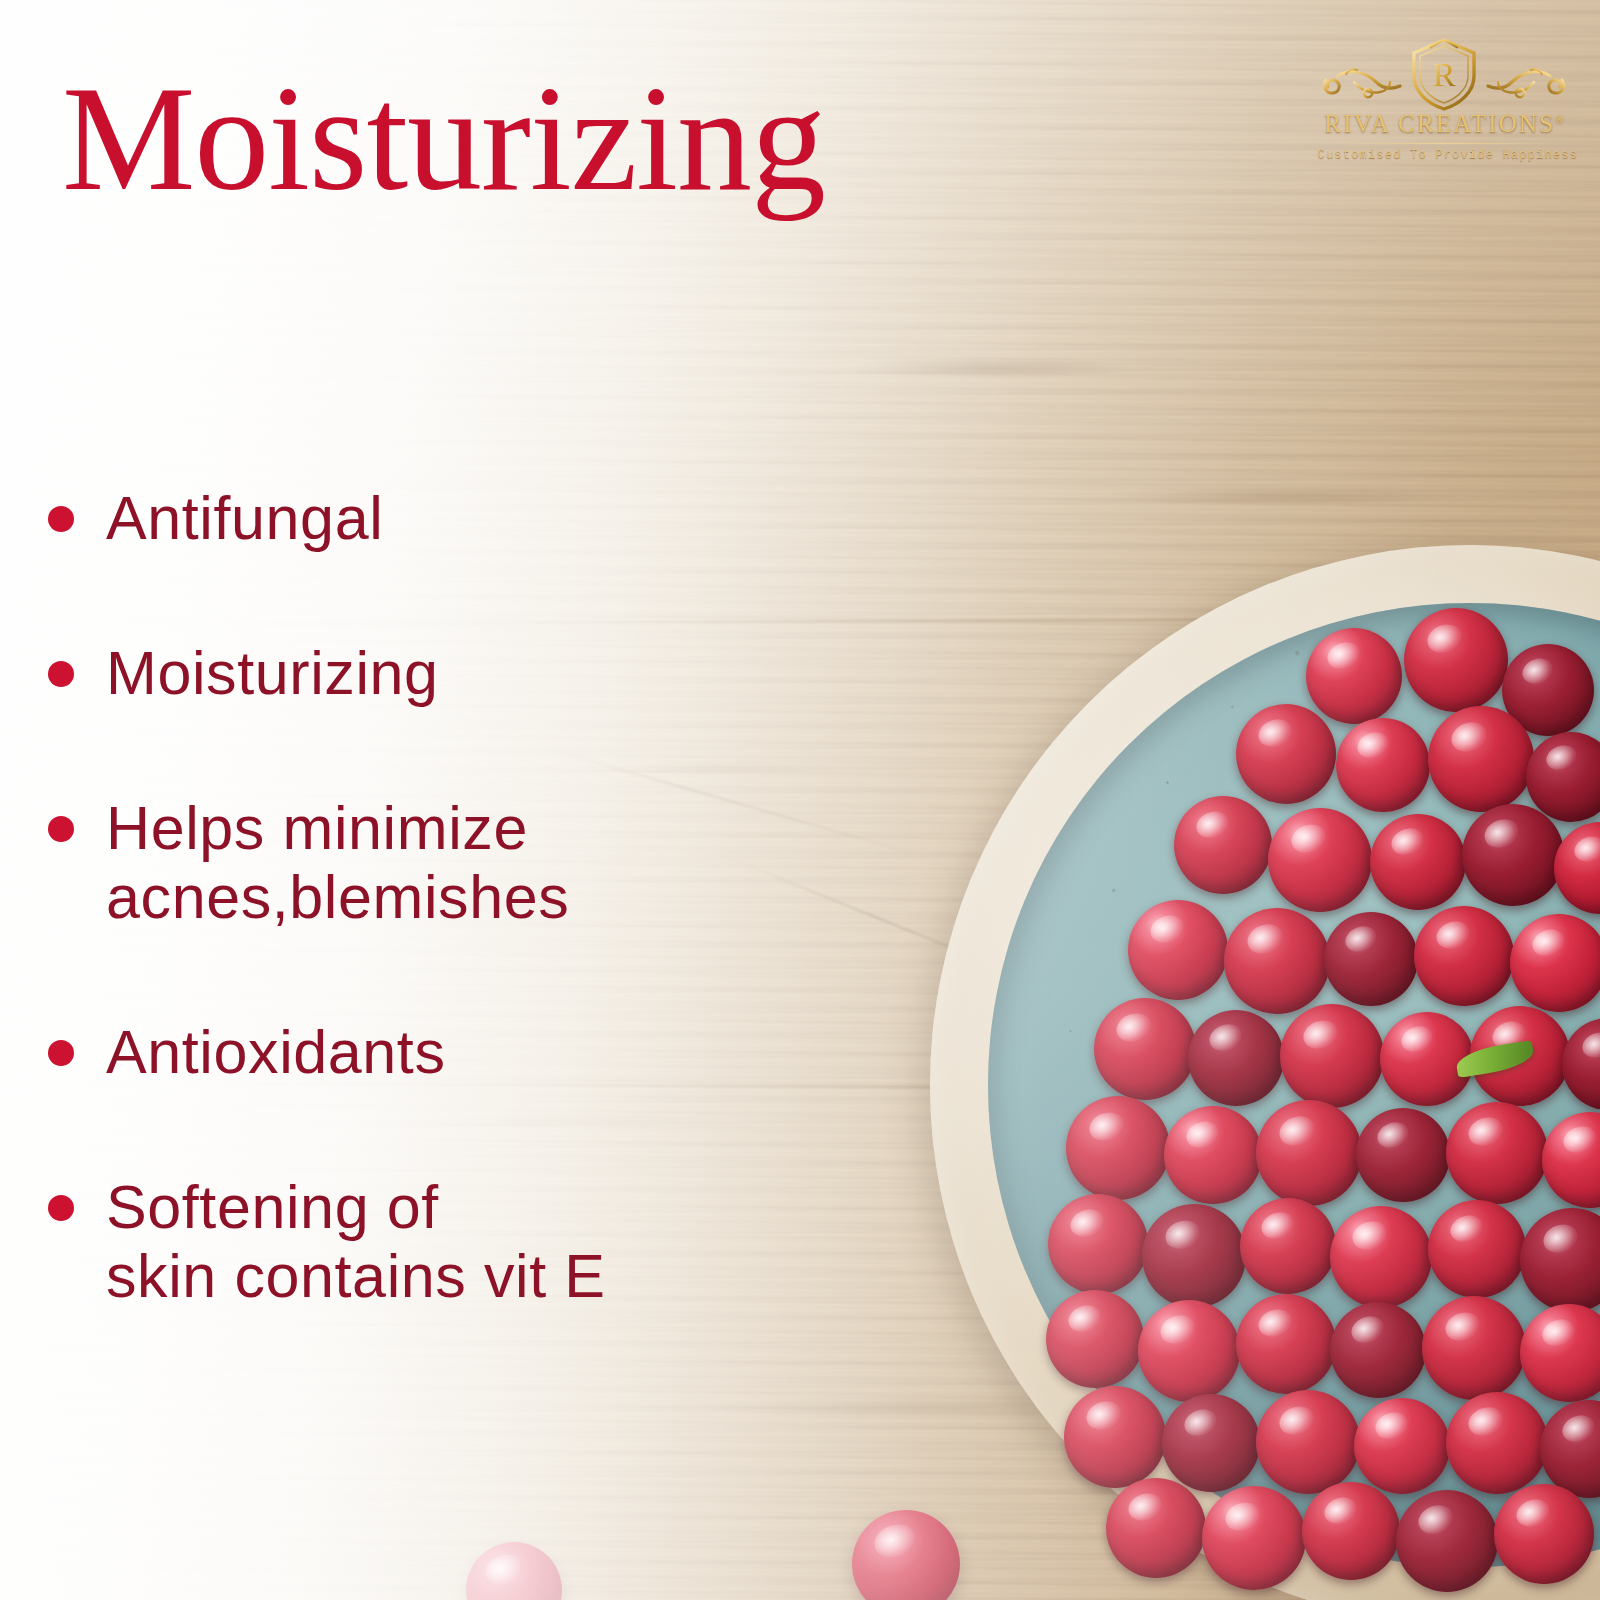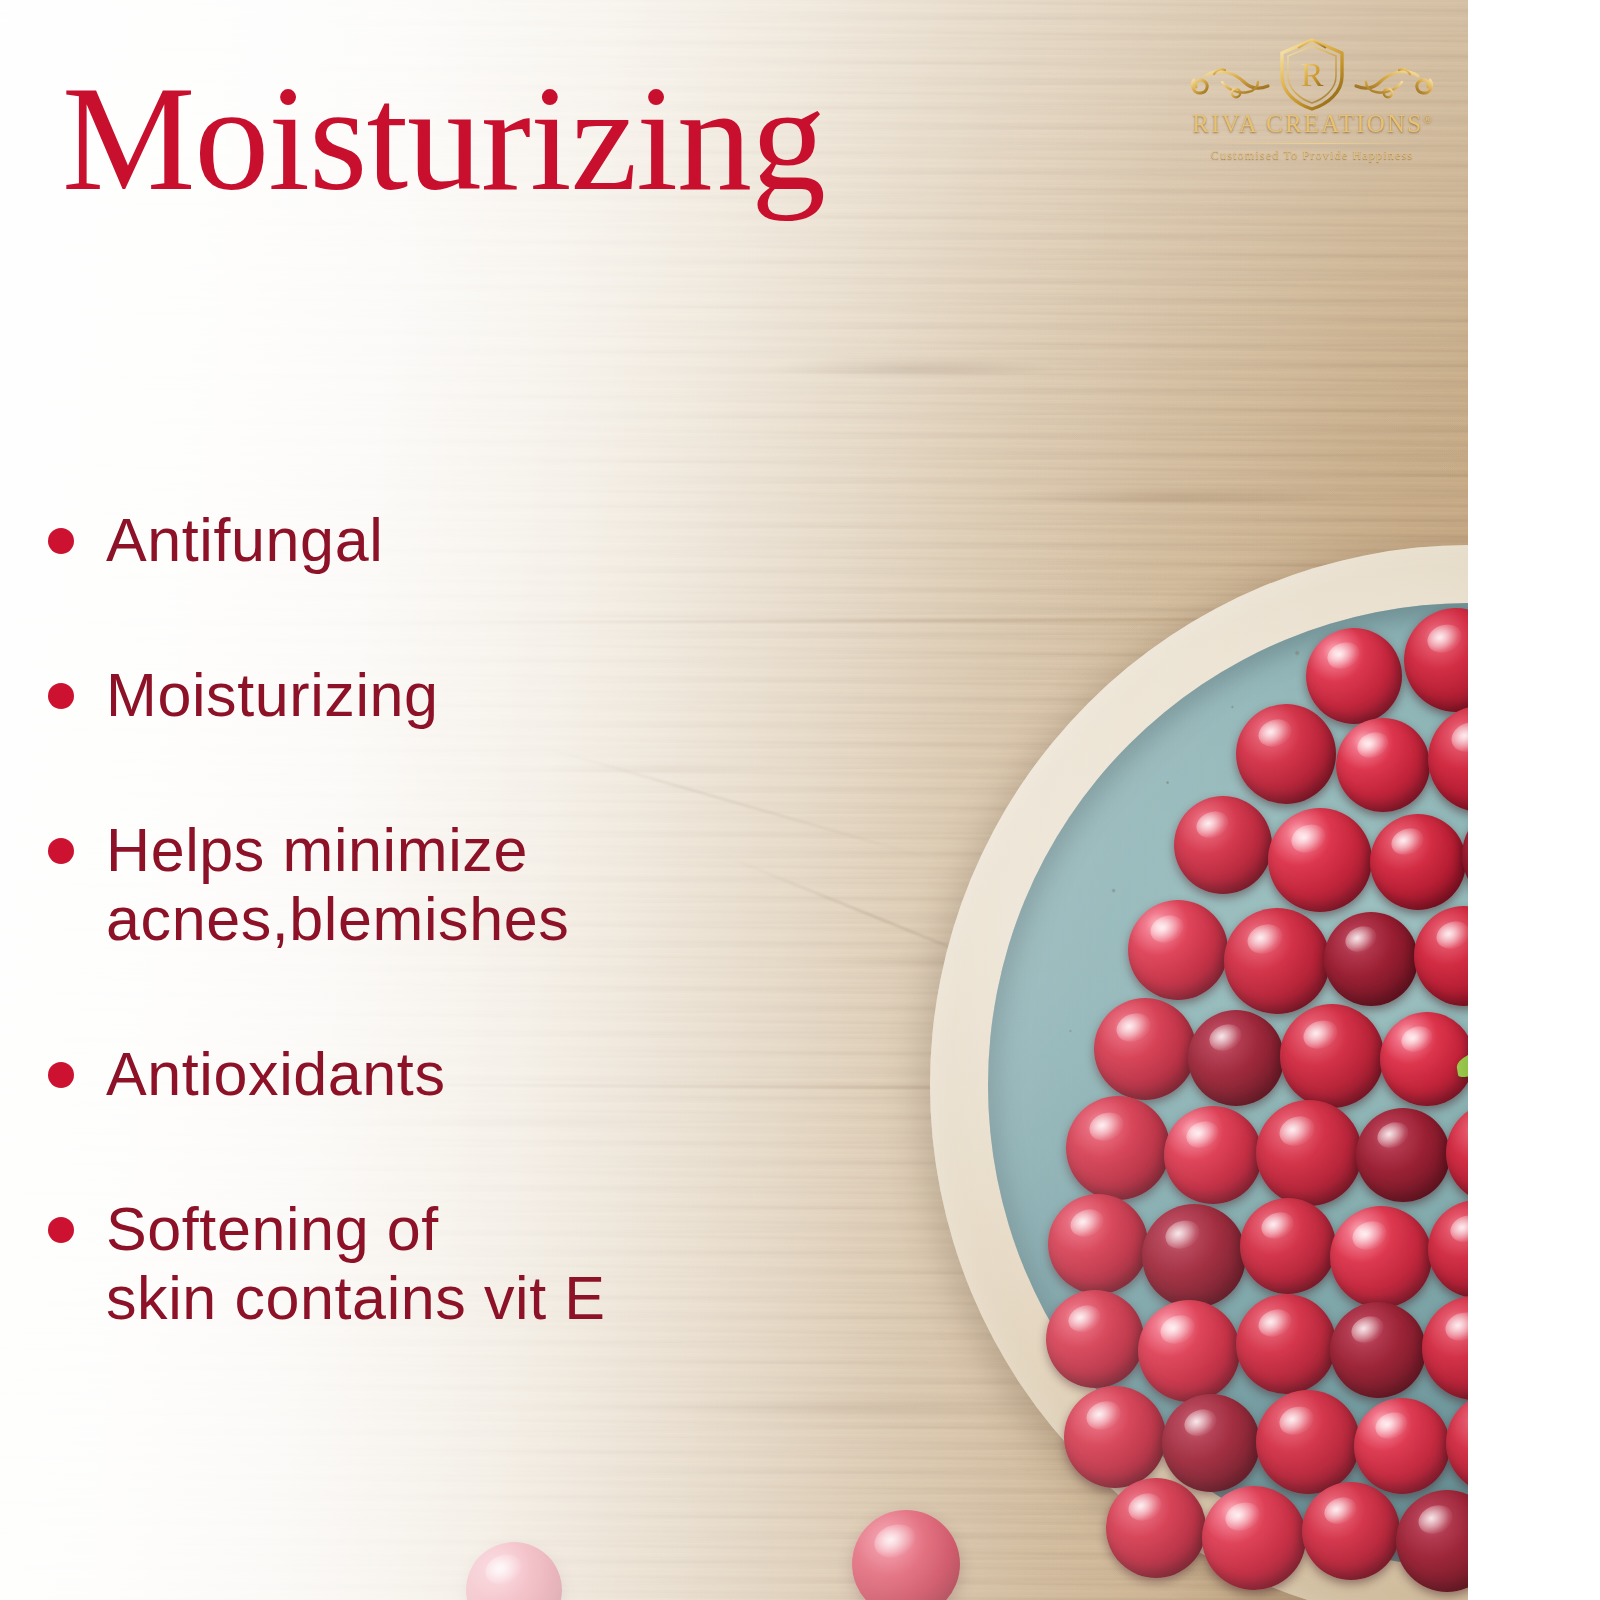--- a/index.html
+++ b/index.html
@@ -6,21 +6,21 @@
   * { margin:0; padding:0; box-sizing:border-box; }
   html, body {
     width:1600px; height:1600px;
     overflow:hidden;
     background:#ffffff;
     font-family:"Liberation Sans", sans-serif;
   }
 
   #poster {
     position:relative;
-    width:1468px; height:1600px;
+    width:1600px; height:1600px;
     overflow:hidden;
     background:#d7bb96;
   }
 
   
   .wood-base{
     position:absolute; inset:0;
     background:
       linear-gradient(105deg,#efe4d2 0%, #e8dac4 18%, #dfcdb0 40%, #d3bb9a 62%, #c9ad88 82%, #c2a37c 100%);
   }
@@ -214,21 +214,21 @@
     font-weight:400;
     font-size:150px;
     line-height:.99;
     letter-spacing:-1px;
     color:#c8102e;
   }
   .title .ln{ display:block; }
 
   .bullets{
     position:absolute;
-    left:34px; top:506px;
+    left:34px; top:484px;
     width:720px;
   }
   .b-item{
     display:flex;
     align-items:flex-start;
     margin-bottom:86px;
   }
   .b-item:last-child{ margin-bottom:0;margin-top:47px; }
   .b-dot{
     flex:0 0 auto;
@@ -280,25 +280,26 @@
     font-size:11px;
     vertical-align:super;
     letter-spacing:0;
   }
   .logo-rule{
     width:212px; height:1px;
     margin:5px auto 4px;
     background:linear-gradient(90deg, rgba(232,194,113,0) 0%, rgba(240,210,140,.95) 50%, rgba(232,194,113,0) 100%);
   }
   .logo-tag{
-    font-family:Liberation Serif, serif;
+    font-family:Liberation Mono, monospace;
     font-size:12px;
     letter-spacing:1.2px;
     color:#e4c07e;
     text-shadow:0 1px 1px rgba(90,55,10,.5);
+    text-align:right;
   }
 </style>
 </head>
 <body>
 
 <div id="poster">
 
   <div class="wood-base"></div>
   <div class="wood-grain"></div>
   <div class="wood-knots"></div>

